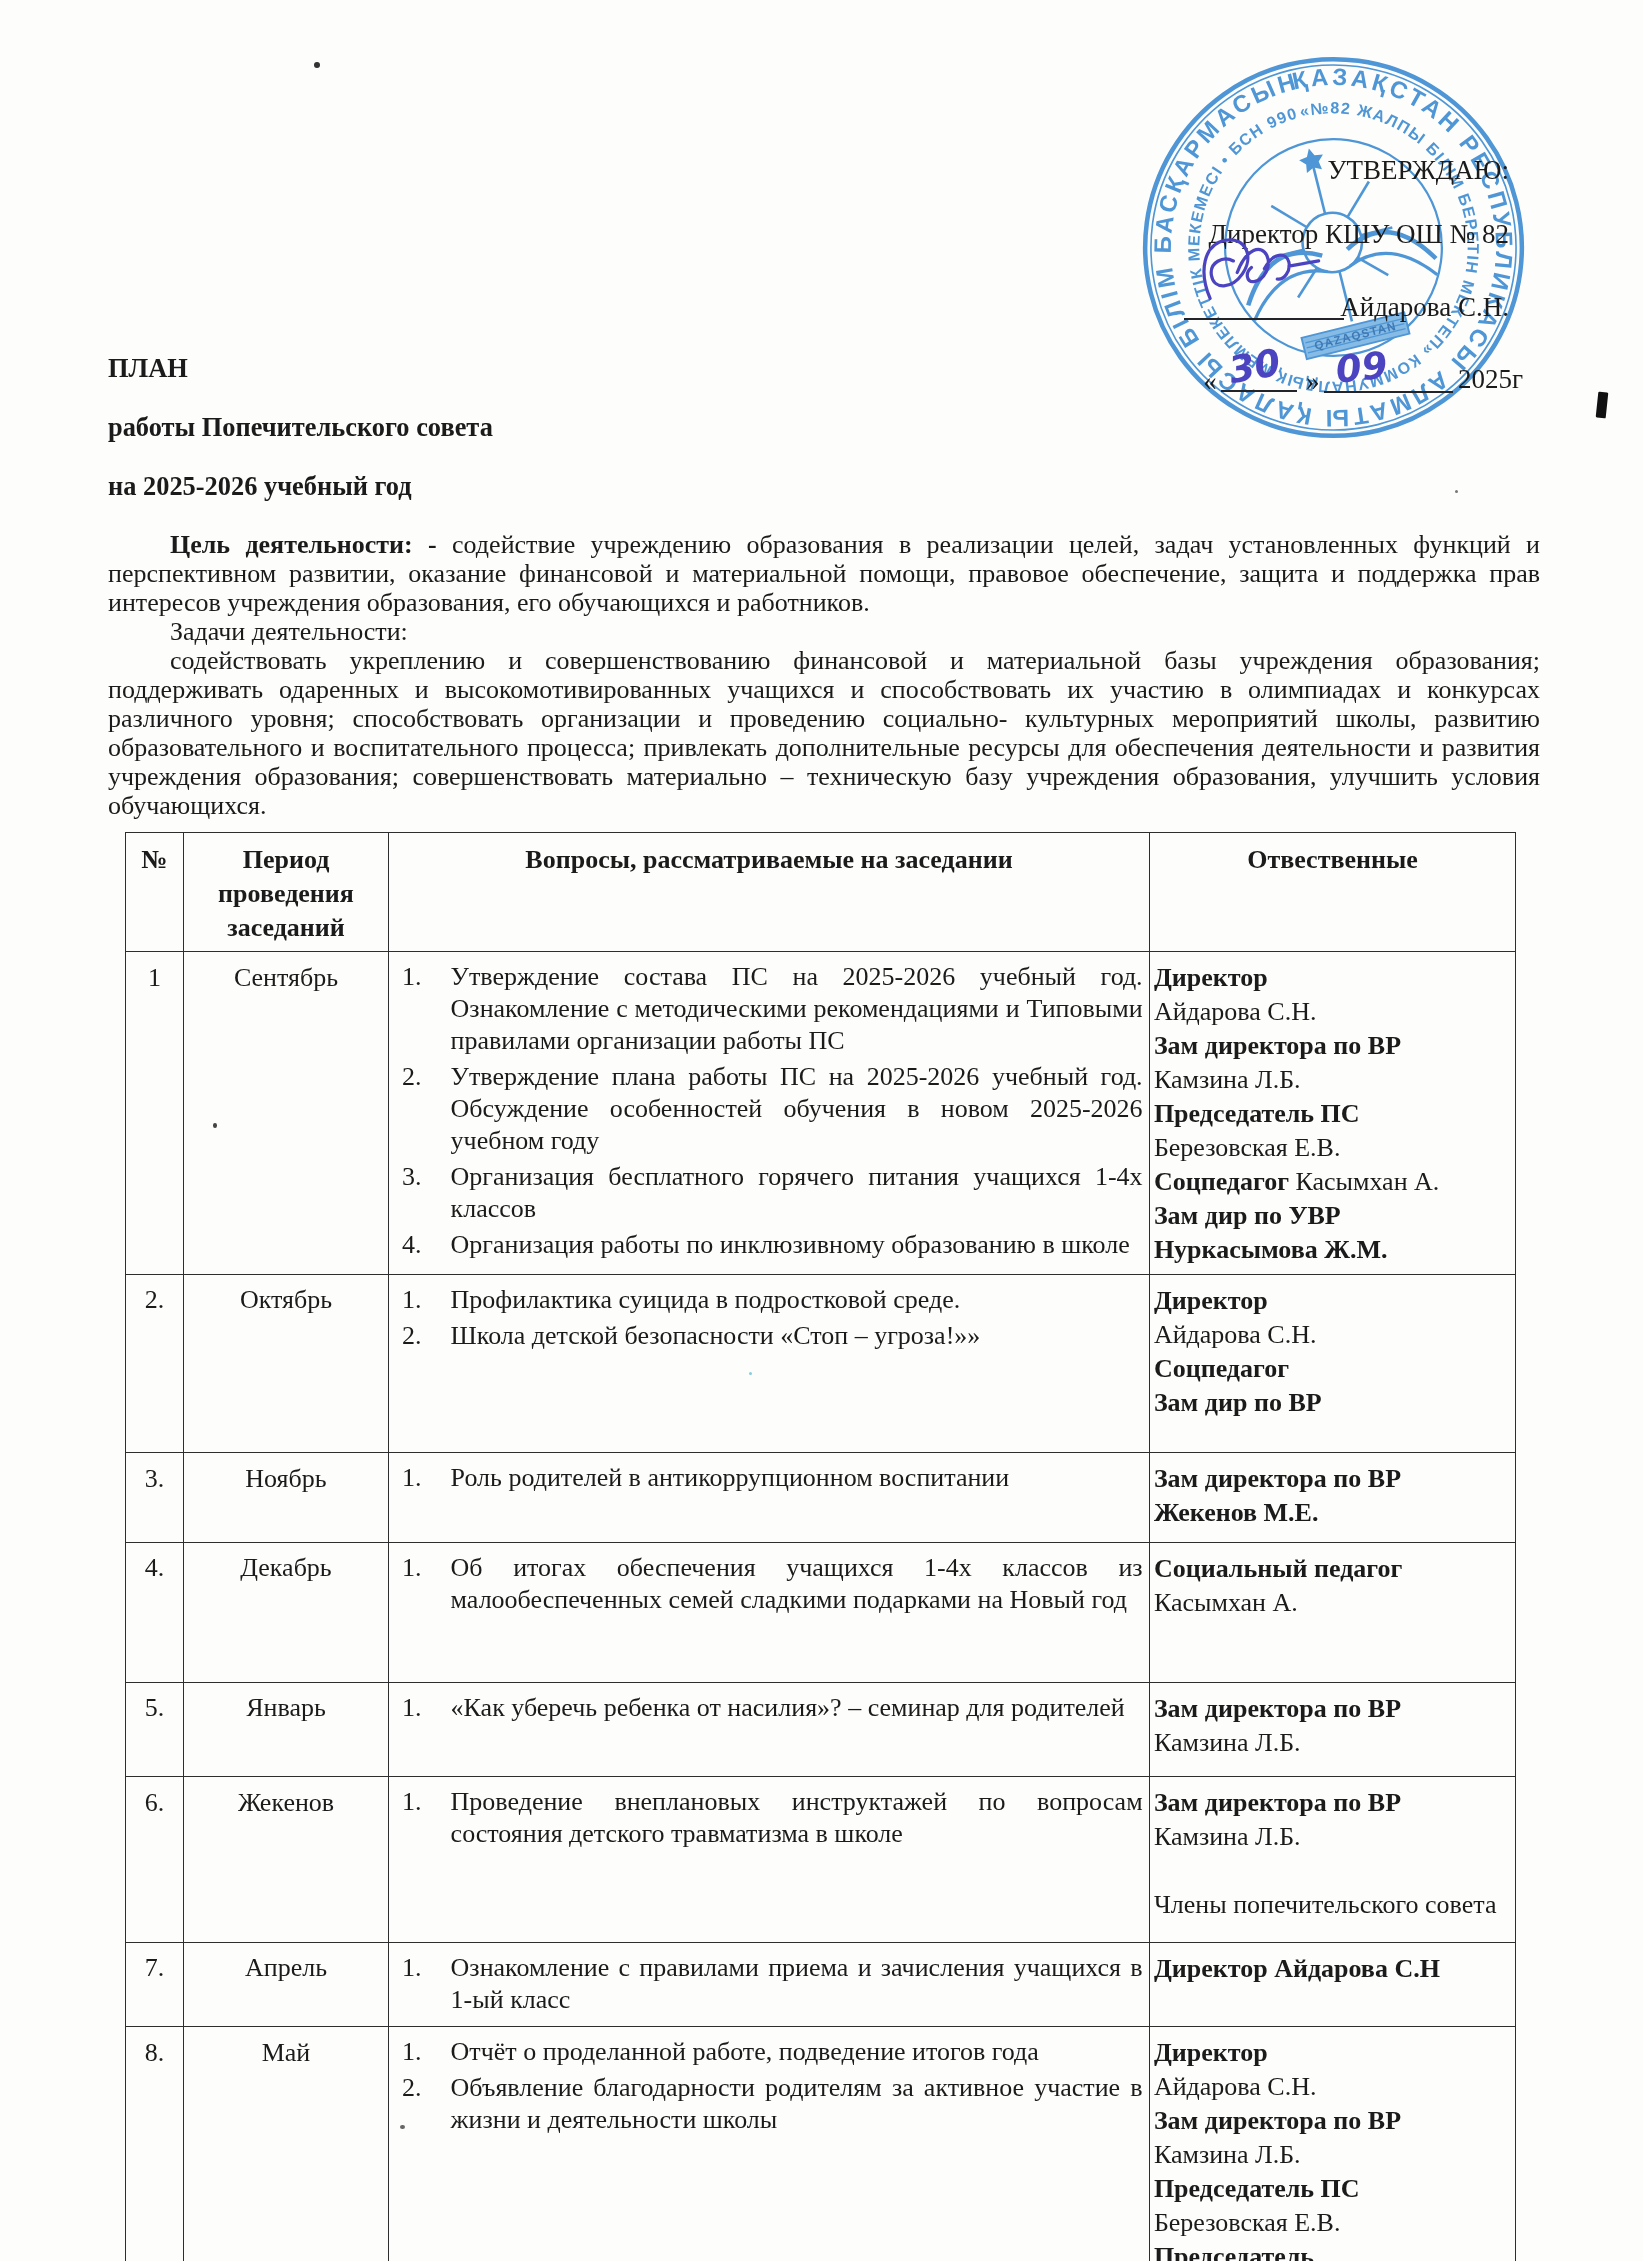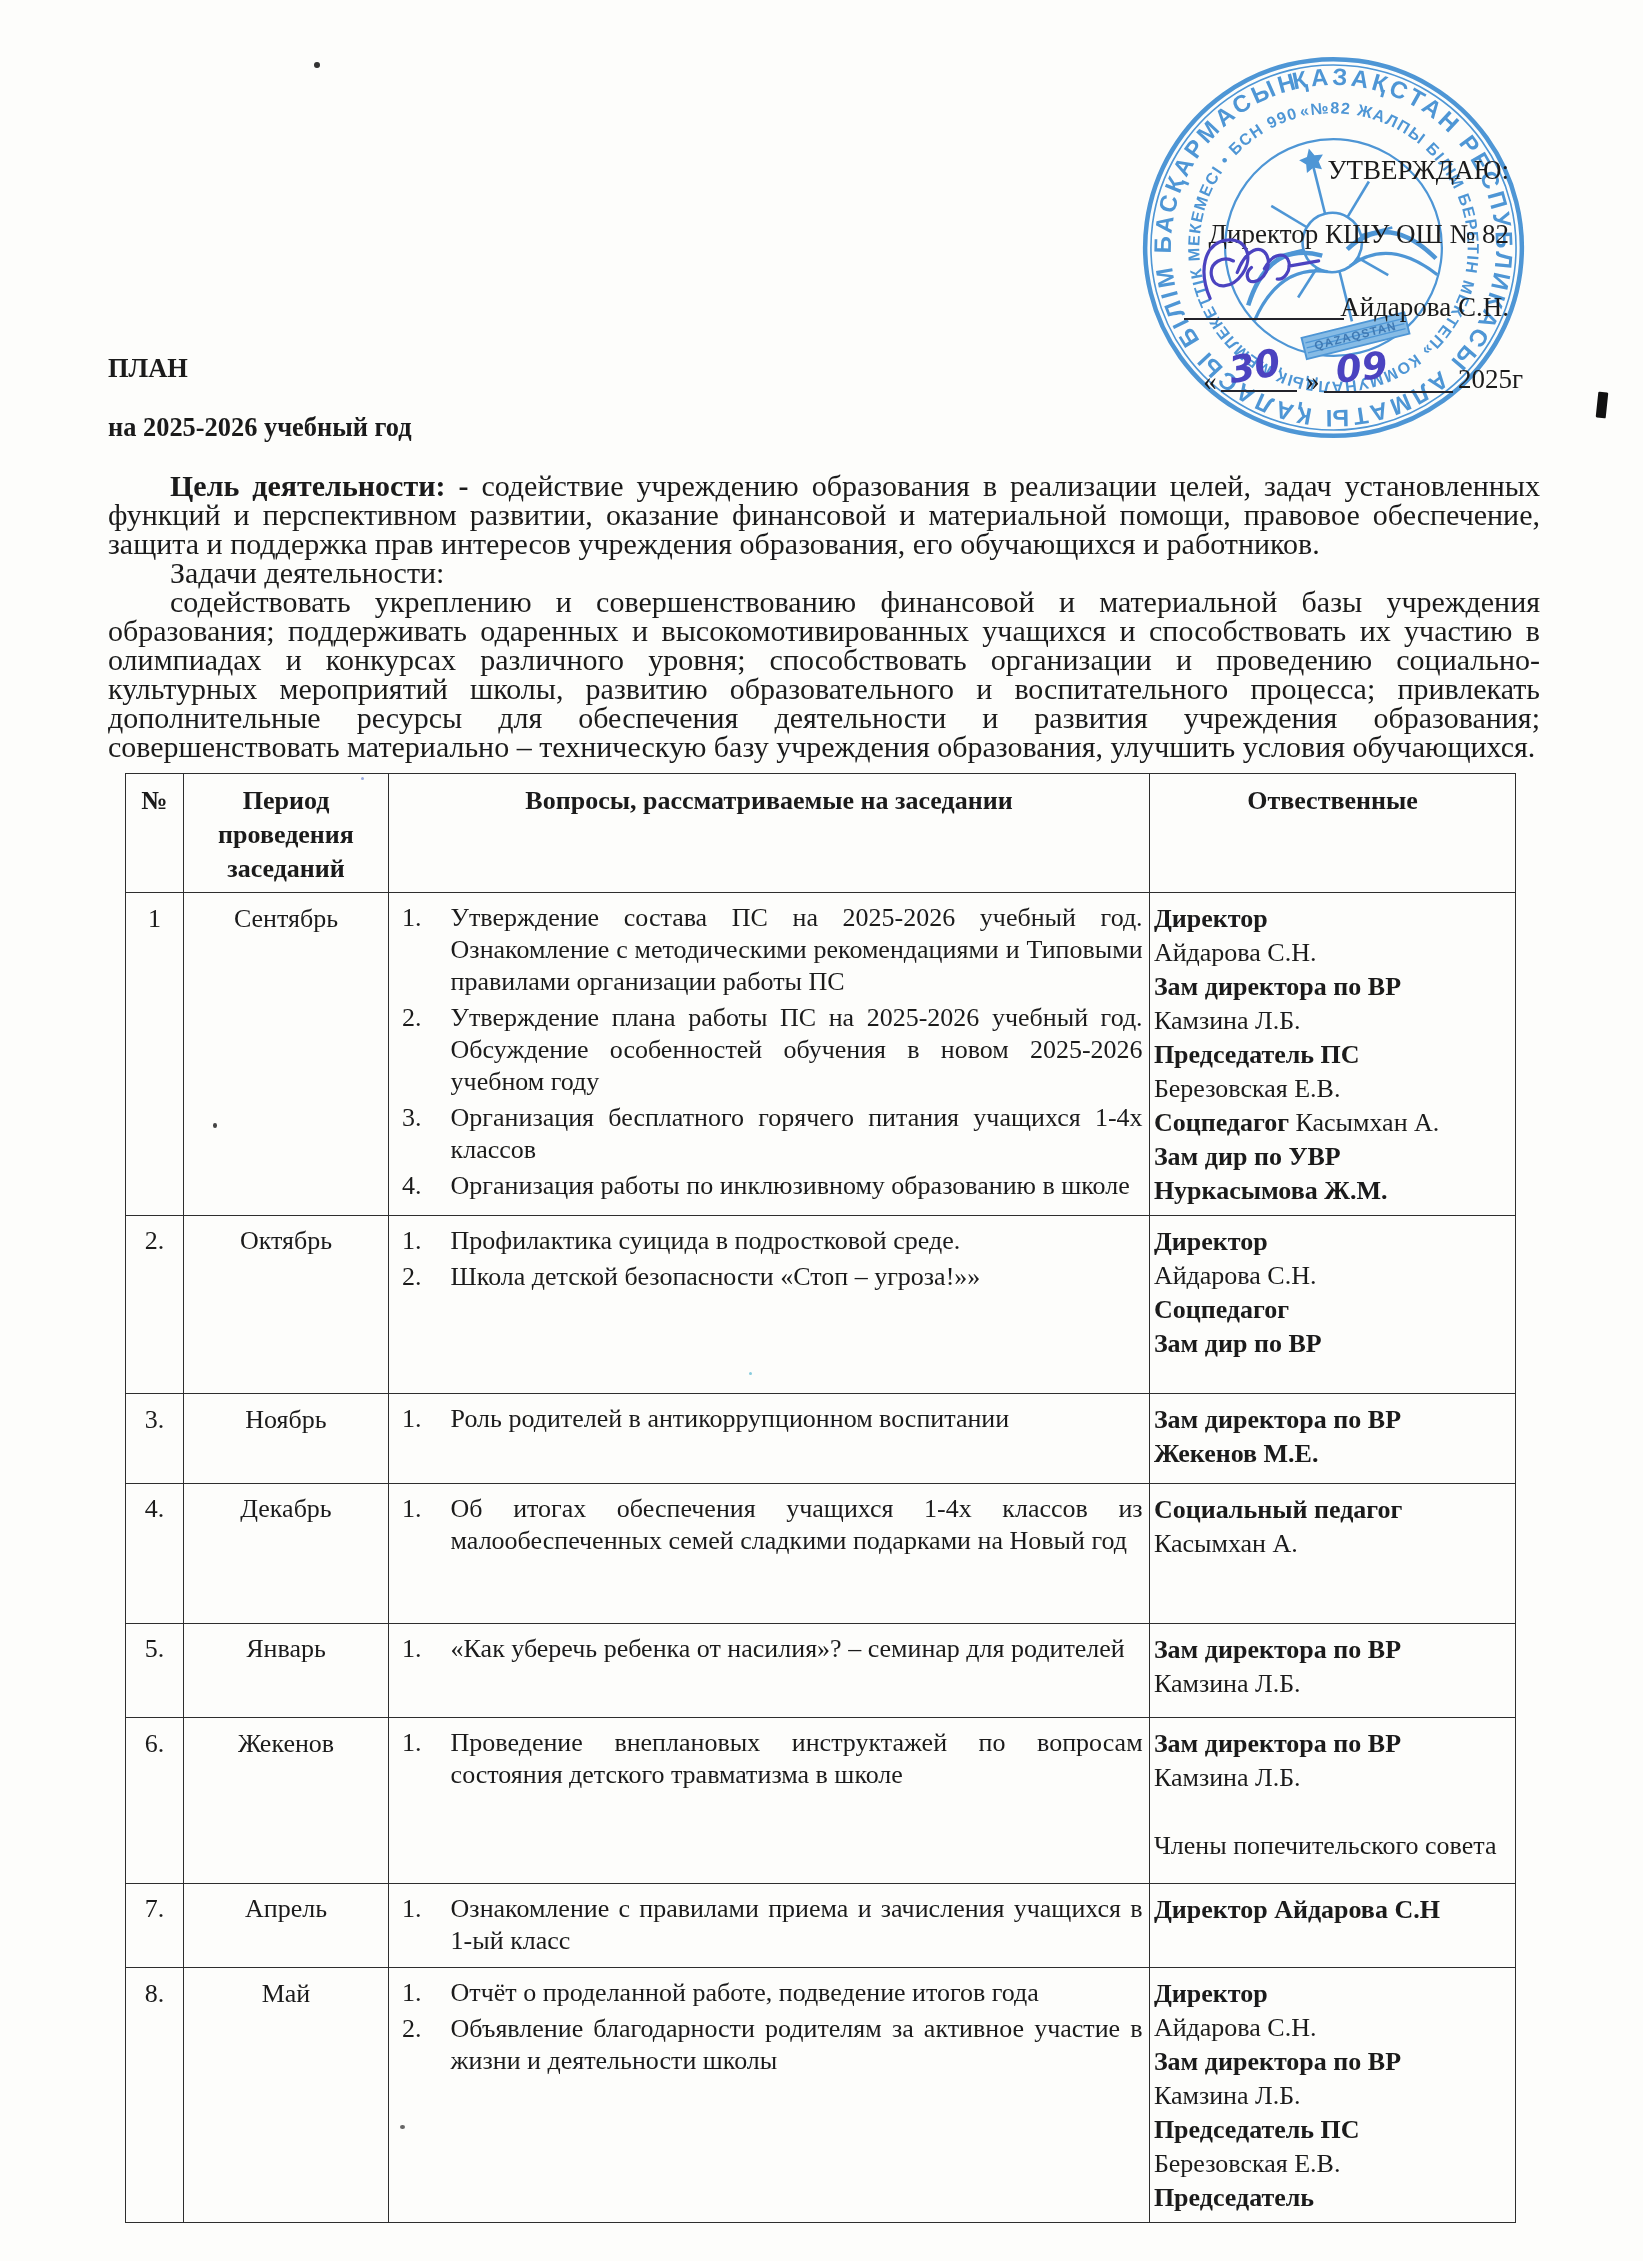--- a/index.html
+++ b/index.html
@@ -50,21 +50,21 @@
     font-style:italic;font-weight:bold;color:#4b43c0;font-size:37px;
     position:absolute;z-index:3;
   }
   .hday{left:31px;top:-9px;transform:rotate(-10deg);}
   .hmonth{left:138px;top:-7.7px;transform:rotate(-6deg);}
   
   .content{position:relative;z-index:2;padding:353px 104px 0 108px;}
   .doc-title{ text-align:left;font-weight:bold;font-size:26.4px;}
   .doc-title div{margin-bottom:28px;}
   
-  .para{font-size:30px;line-height:29px;text-align:justify;margin:0;}
+  .para{font-size:26px;line-height:29px;text-align:justify;margin:0;}
   .p-goal{margin-top:17px;}
   .indent{text-indent:62px;}
   .p-tasks-label{font-weight:normal;margin:0;}
   
   table.plan{
     border-collapse:collapse;table-layout:fixed;
     margin-left:17px;margin-top:11.6px;
     width:1390px;font-size:26px;
   }
   .plan col.c1{width:58px;}.plan col.c2{width:205px;}
@@ -171,20 +171,21 @@
   <div class="speck sp1"></div>
   <div class="speck sp2"></div>
   <div class="speck sp3"></div>
   <div class="speck sp4"></div>
   <div class="speck sp5"></div>
   <div class="speck sp6"></div>
 
   <div class="content">
     <div class="doc-title">
       <div>ПЛАН</div>
+      <div>работы Попечительского совета</div>
       <div>на 2025-2026 учебный год</div>
     </div>
 
     <p class="para p-goal indent"><b>Цель деятельности: - </b><span>содействие учреждению образования в реализации целей, задач установленных функций и перспективном развитии, оказание финансовой и материальной помощи, правовое обеспечение, защита и поддержка прав интересов учреждения образования, его обучающихся и работников.</span></p>
     <p class="para p-tasks-label indent">Задачи деятельности:</p>
     <p class="para indent">содействовать укреплению и совершенствованию финансовой и материальной базы учреждения образования; поддерживать одаренных и высокомотивированных учащихся и способствовать их участию в олимпиадах и конкурсах различного уровня; способствовать организации и проведению социально- культурных мероприятий школы, развитию образовательного и воспитательного процесса; привлекать дополнительные ресурсы для обеспечения деятельности и развития учреждения образования; совершенствовать материально – техническую базу учреждения образования, улучшить условия обучающихся.</p>
 
     <table class="plan">
       <colgroup>
           <col class="c1">

